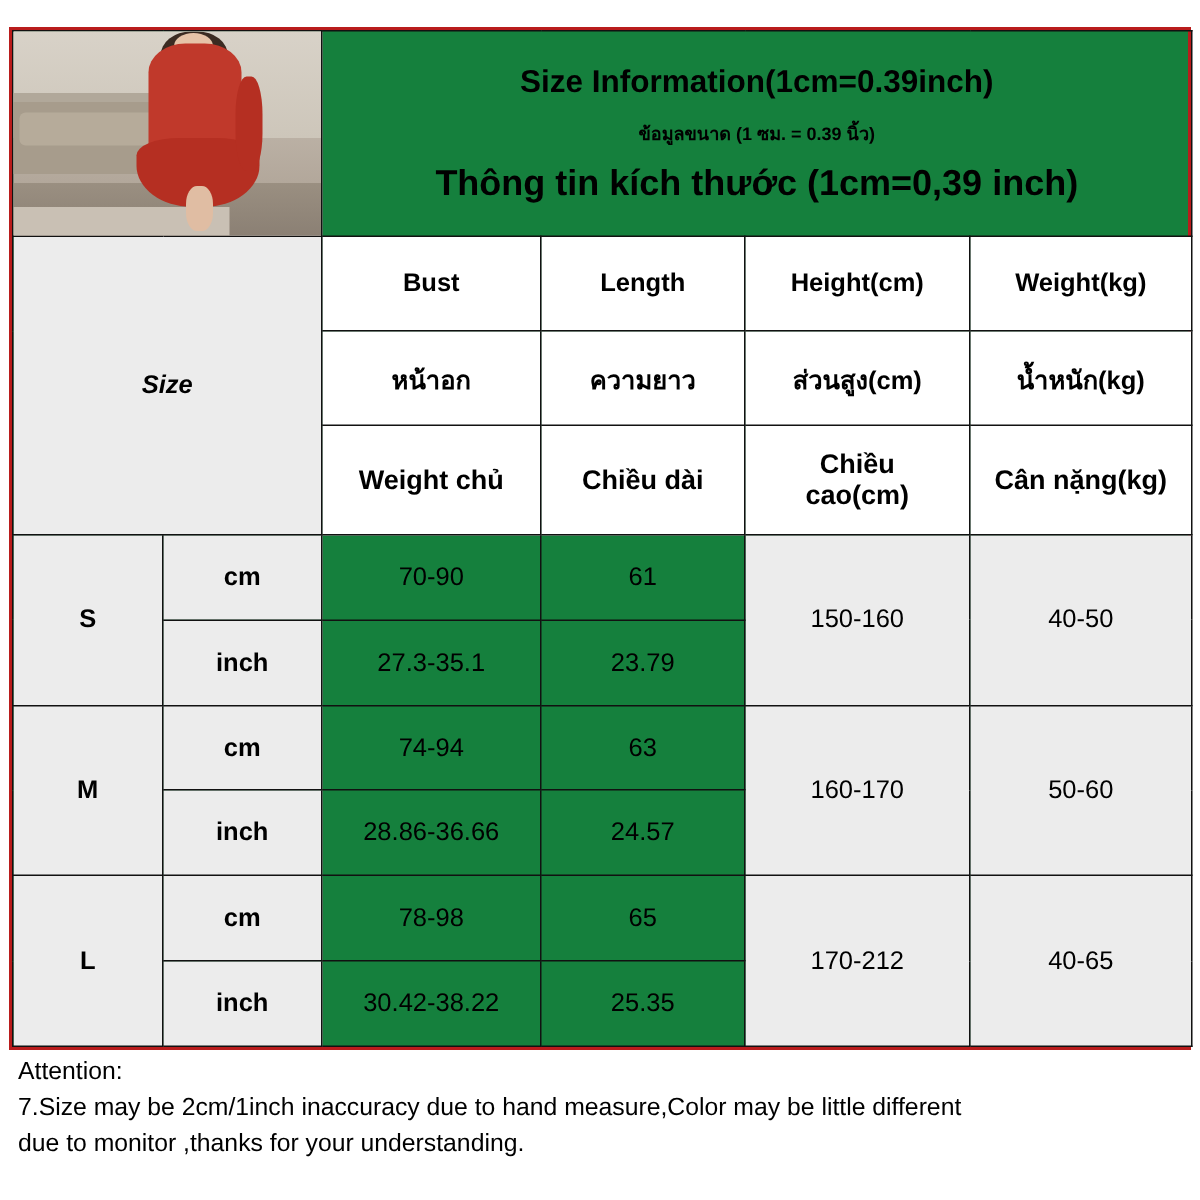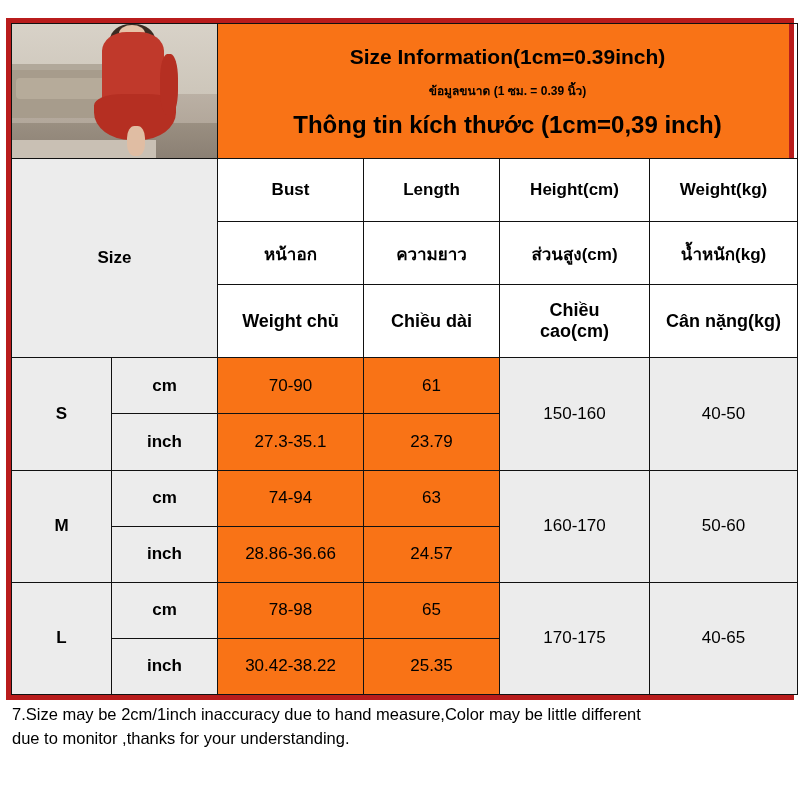--- a/index.html
+++ b/index.html
@@ -19,23 +19,23 @@
     height: 800px;
     background: #ffffff;
     box-sizing: border-box;
   }
   .chart-wrap {
     position: absolute;
     left: 6px;
     top: 18px;
     width: 788px;
     height: 682px;
-    border: 5px solid #b91c1c;
+    border: 2px solid #b91c1c;
     box-sizing: border-box;
-    background: #f97316;
+    background: #15803d;
   }
   table.size-table {
     border-collapse: collapse;
     table-layout: fixed;
     width: 100%;
     height: 100%;
   }
   table.size-table td {
     border: 1px solid #111;
     text-align: center;
@@ -126,20 +126,21 @@
     font-weight: bold;
     font-size: 18px;
     background: #fff;
     height: 32px;
   }
   .col-head.thai { font-size: 17px; }
   .col-head.vn { font-size: 18px; }
   .size-word {
     font-weight: bold;
     font-size: 28px;
+    font-style: italic;
   }
   .size-letter {
     font-weight: bold;
     font-size: 19px;
   }
   .unit-cell {
     font-weight: bold;
     font-size: 17px;
   }
   .val-cell { font-size: 17px; }
@@ -247,31 +248,32 @@
         <td class="unit-cell row-shade">inch</td>
         <td class="val-cell">28.86-36.66</td>
         <td class="val-cell">24.57</td>
       </tr>
 
       <tr>
         <td rowspan="2" class="size-letter no-left row-shade">L</td>
         <td class="unit-cell row-shade">cm</td>
         <td class="val-cell">78-98</td>
         <td class="val-cell">65</td>
-        <td rowspan="2" class="val-cell row-shade">170-175</td>
+        <td rowspan="2" class="val-cell row-shade">170-212</td>
         <td rowspan="2" class="val-cell row-shade no-right">40-65</td>
       </tr>
 
       <tr>
         <td class="unit-cell row-shade no-bottom">inch</td>
         <td class="val-cell no-bottom">30.42-38.22</td>
         <td class="val-cell no-bottom">25.35</td>
       </tr>
     </tbody>
       </table>
   </div>
 
   <div class="attention">
+    <p>Attention:</p>
     <p>7.Size may be 2cm/1inch inaccuracy due to hand measure,Color may be little different</p>
     <p>due to monitor ,thanks for your understanding.</p>
   </div>
 
 </div>
 
 </body></html>

